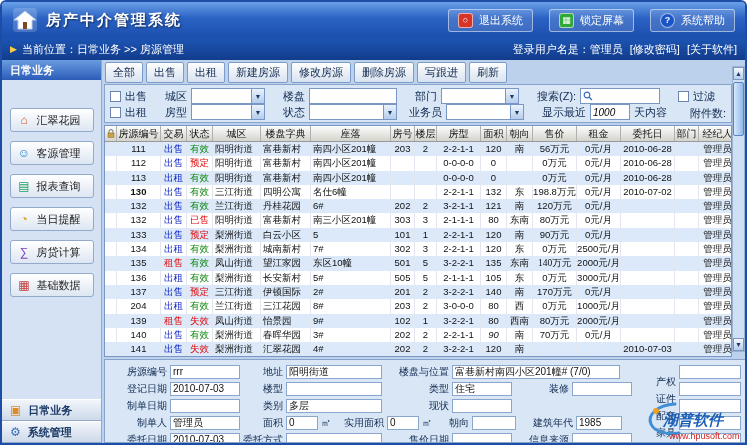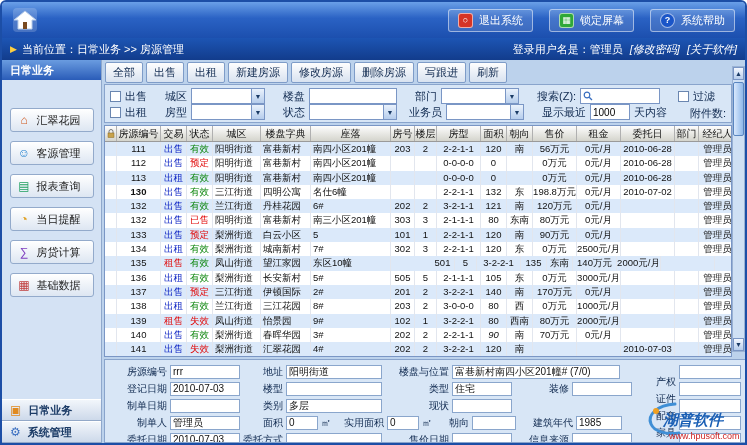--- a/index.html
+++ b/index.html
@@ -20,21 +20,21 @@
   .ic-exit { background:#d63426; }
   .ic-lock { background:#2fa838; }
   .ic-help { background:#1a55c8; border-radius:50%; }
 
   
   .crumbbar { position:absolute; top:36px; left:0; right:0; height:22px;
     background:linear-gradient(180deg,#1d55b4,#123c8c); color:#fff; font-size:11px;
     display:flex; align-items:center; padding:0 8px; }
   .loc-arrow { color:#ffd040; margin-right:5px; font-size:9px; }
   .crumb-right { margin-left:auto; display:flex; gap:7px; align-items:center; }
-  .crumb-link { cursor:pointer;font-style:italic; }
+  .crumb-link { cursor:pointer; }
 
   
   .sidebar { position:absolute; top:58px; left:0; width:100px; bottom:0;
     background:#d4e2f4; border-right:1px solid #8fa8cc; display:flex; flex-direction:column; }
   .side-header { height:20px; flex:0 0 20px; background:linear-gradient(180deg,#6a9ce0,#2a5cb8);
     color:#fff; font-size:11px; font-weight:bold; display:flex; align-items:center; padding:0 8px; }
   .side-items { flex:1 1 auto; padding-top:28px; display:flex; flex-direction:column; align-items:center; gap:9px; }
   .side-btn { width:84px; height:24px; background:linear-gradient(180deg,#ffffff,#dde6f2);
     border:1px solid #93aacb; border-radius:3px; display:flex; align-items:center; gap:6px;
     padding:0 7px; font-size:11px; color:#222; cursor:pointer; box-shadow:0 1px 0 #fff inset; }
@@ -56,21 +56,21 @@
     position:relative; padding:3px 5px 2px 5px; display:flex; flex-direction:column; justify-content:space-between; }
   .frow { display:flex; align-items:center; height:16px; font-size:11px; color:#102a50; gap:4px; }
   .cb { width:11px; height:11px; background:#fff; border:1px solid #6a86b0; display:inline-block; flex:0 0 auto; cursor:pointer; }
   .flabel { white-space:nowrap; }
   .ml { margin-left:14px; }
   .combo { display:flex; height:16px; }
   .combo-val { background:#fff; border:1px solid #7a96c5; border-right:none; height:16px; font-size:10px; padding:0 2px; font-family:inherit; }
   .cw60 { width:60px; } .cw74 { width:74px; } .cw64 { width:64px; }
   .combo-arr { width:14px; height:16px; background:linear-gradient(180deg,#eaf2fc,#b6cdec);
     border:1px solid #7a96c5; font-size:7px; color:#1b3b66; display:flex; align-items:center; justify-content:center; cursor:pointer; }
-  .tinput { background:#fff; border:1px solid #7a96c5; height:16px; font-size:10px; padding:0 2px; font-family:inherit; }
+  .tinput { background:#fff; border:1px solid #7a96c5; height:16px; font-size:10px; padding:0 2px; font-family:inherit;font-style:italic; }
   .searchbox { display:flex; align-items:center; background:#fff; border:1px solid #7a96c5; height:16px; padding:0 2px; gap:2px; }
   .searchbox input { border:none; outline:none; width:62px; height:12px; font-size:10px; font-family:inherit; }
   .attach { position:absolute; right:5px; bottom:1px; font-size:11px; color:#102a50; }
 
   .tablewrap { flex:0 0 232px; margin:2px 13px 0 2px; background:#fff; border:1px solid #7a96c5; overflow:hidden; }
   .thead { display:flex; height:16px; background:linear-gradient(180deg,#fdfdfd,#d4d4cc); border-bottom:1px solid #9a9a9a; }
   .th { font-size:10px; display:flex; align-items:center; justify-content:center;
     border-right:1px solid #b0b0b0; color:#111; overflow:hidden; white-space:nowrap; cursor:pointer; flex:0 0 auto; }
   .trow { display:flex; height:14.3px; cursor:pointer; }
   .trow.alt { background:#dbe9fa; }
@@ -108,20 +108,21 @@
 <div class="window">
 
   <div class="titlebar">
     <span class="app-icon">
       <svg width="26" height="26" viewBox="0 0 26 26">
         <rect x="1" y="1" width="24" height="24" rx="4" fill="#ffffff" opacity="0.18"></rect>
         <path d="M13 4 L24 13 H20 V22 H6 V13 H2 Z" fill="#ffffff" stroke="#b8cce8"></path>
         <rect x="11" y="15" width="4" height="7" fill="#7a4a20"></rect>
       </svg>
     </span>
+    <span class="title-text">房产中介管理系统</span>
     <div class="tb-buttons">
       <div class="tb-btn">
         <span class="tb-ic ic-exit">○</span>
         <span>退出系统</span>
       </div>
       <div class="tb-btn">
         <span class="tb-ic ic-lock">▦</span>
         <span>锁定屏幕</span>
       </div>
       <div class="tb-btn">
@@ -425,26 +426,26 @@
             <div class="tc" style="width: 38px;">管理员</div>
           </div>
           <div class="trow alt">
             <div class="tc" style="width: 12px;"></div>
             <div class="tc" style="width: 44px;">135</div>
             <div class="tc" style="width: 26px; color: rgb(224, 0, 0);">租售</div>
             <div class="tc" style="width: 26px; color: rgb(0, 128, 0);">有效</div>
             <div class="tc left" style="width: 48px;">凤山街道</div>
             <div class="tc left" style="width: 50px;">望江家园</div>
             <div class="tc left" style="width: 80px;">东区10幢</div>
-            <div class="tc" style="width: 24px; margin-left: 40px;">501</div>
+            <div class="tc" style="width: 24px;">501</div>
             <div class="tc" style="width: 22px;">5</div>
             <div class="tc" style="width: 44px;">3-2-2-1</div>
             <div class="tc" style="width: 26px;">135</div>
             <div class="tc" style="width: 26px;">东南</div>
-            <div class="tc" style="width: 44px;">140万元</div>
+            <div class="tc" style="width: 44px; font-family: Liberation Serif, serif;">140万元</div>
             <div class="tc" style="width: 44px;">2000元/月</div>
             <div class="tc" style="width: 54px;"></div>
             <div class="tc" style="width: 24px;"></div>
             <div class="tc" style="width: 38px;">管理员</div>
           </div>
           <div class="trow">
             <div class="tc" style="width: 12px;"></div>
             <div class="tc" style="width: 44px;">136</div>
             <div class="tc" style="width: 26px; color: rgb(0, 24, 192);">出租</div>
             <div class="tc" style="width: 26px; color: rgb(0, 128, 0);">有效</div>
@@ -476,21 +477,21 @@
             <div class="tc" style="width: 26px;">140</div>
             <div class="tc" style="width: 26px;">南</div>
             <div class="tc" style="width: 44px;">170万元</div>
             <div class="tc" style="width: 44px;">0元/月</div>
             <div class="tc" style="width: 54px;"></div>
             <div class="tc" style="width: 24px;"></div>
             <div class="tc" style="width: 38px;">管理员</div>
           </div>
           <div class="trow">
             <div class="tc" style="width: 12px;"></div>
-            <div class="tc" style="width: 44px;">138</div>
+            <div class="tc" style="width: 44px;">204</div>
             <div class="tc" style="width: 26px; color: rgb(0, 24, 192);">出租</div>
             <div class="tc" style="width: 26px; color: rgb(0, 128, 0);">有效</div>
             <div class="tc left" style="width: 48px;">兰江街道</div>
             <div class="tc left" style="width: 50px;">三江花园</div>
             <div class="tc left" style="width: 80px;">8#</div>
             <div class="tc" style="width: 24px;">203</div>
             <div class="tc" style="width: 22px;">2</div>
             <div class="tc" style="width: 44px;">3-0-0-0</div>
             <div class="tc" style="width: 26px;">80</div>
             <div class="tc" style="width: 26px;">西</div>

